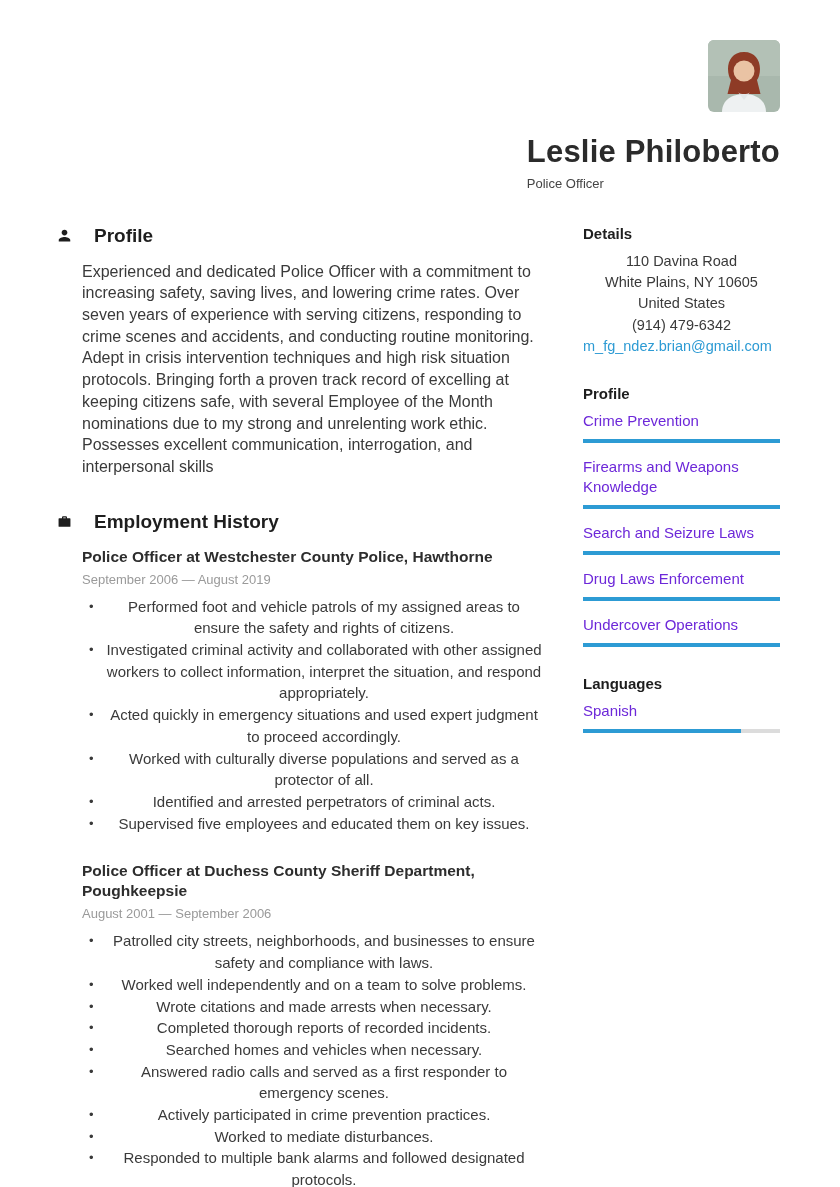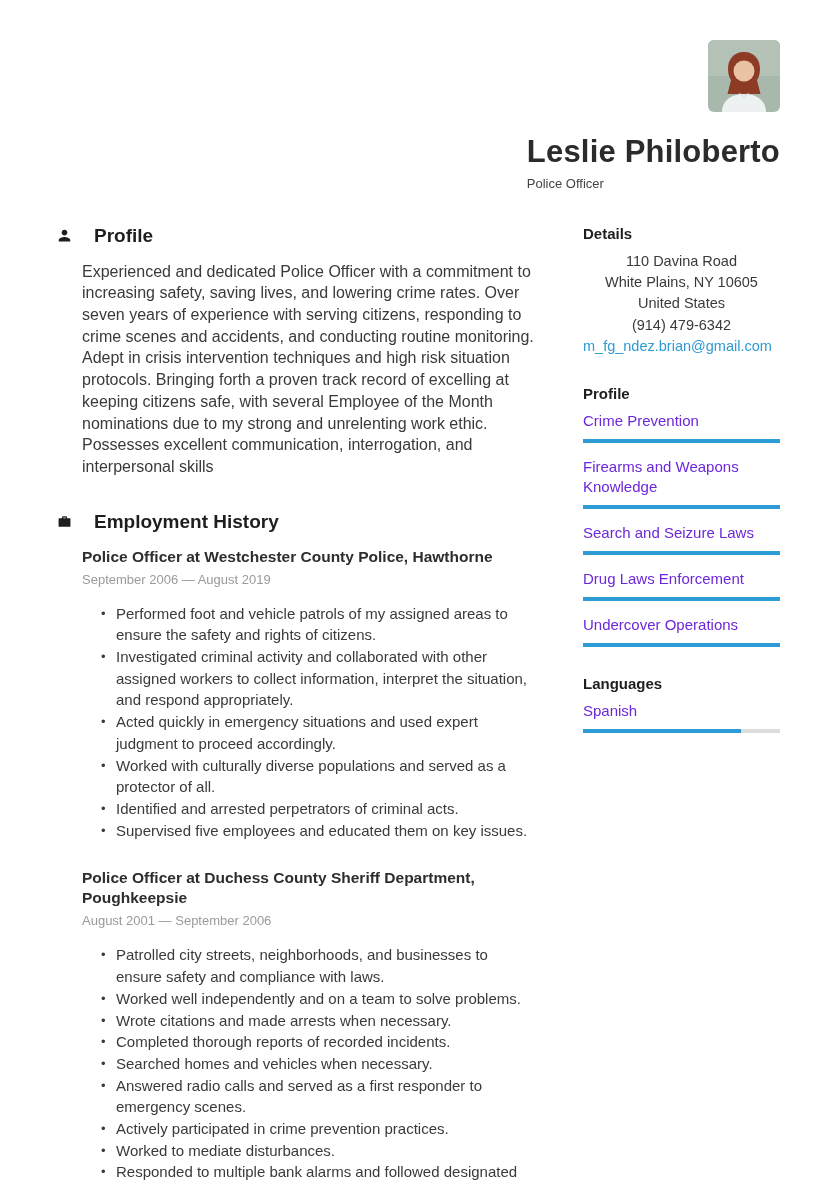--- a/index.html
+++ b/index.html
@@ -84,23 +84,24 @@
     color: #2d2d2d;
     line-height: 20px;
   }
   .dates {
     font-size: 13px;
     color: #9a9a9a;
     margin-top: 5px;
     margin-bottom: 9px;
   }
   ul.bullets {
-    margin: 16px;
+    margin: 4px;
     padding: 0;
     list-style: none;
+    text-align: center;
   }
   ul.bullets li {
     position: relative;
     padding-left: 18px;
     font-size: 15px;
     line-height: 21.7px;
     color: #3a3a3a;
   }
   ul.bullets li::before {
     content: "•";

